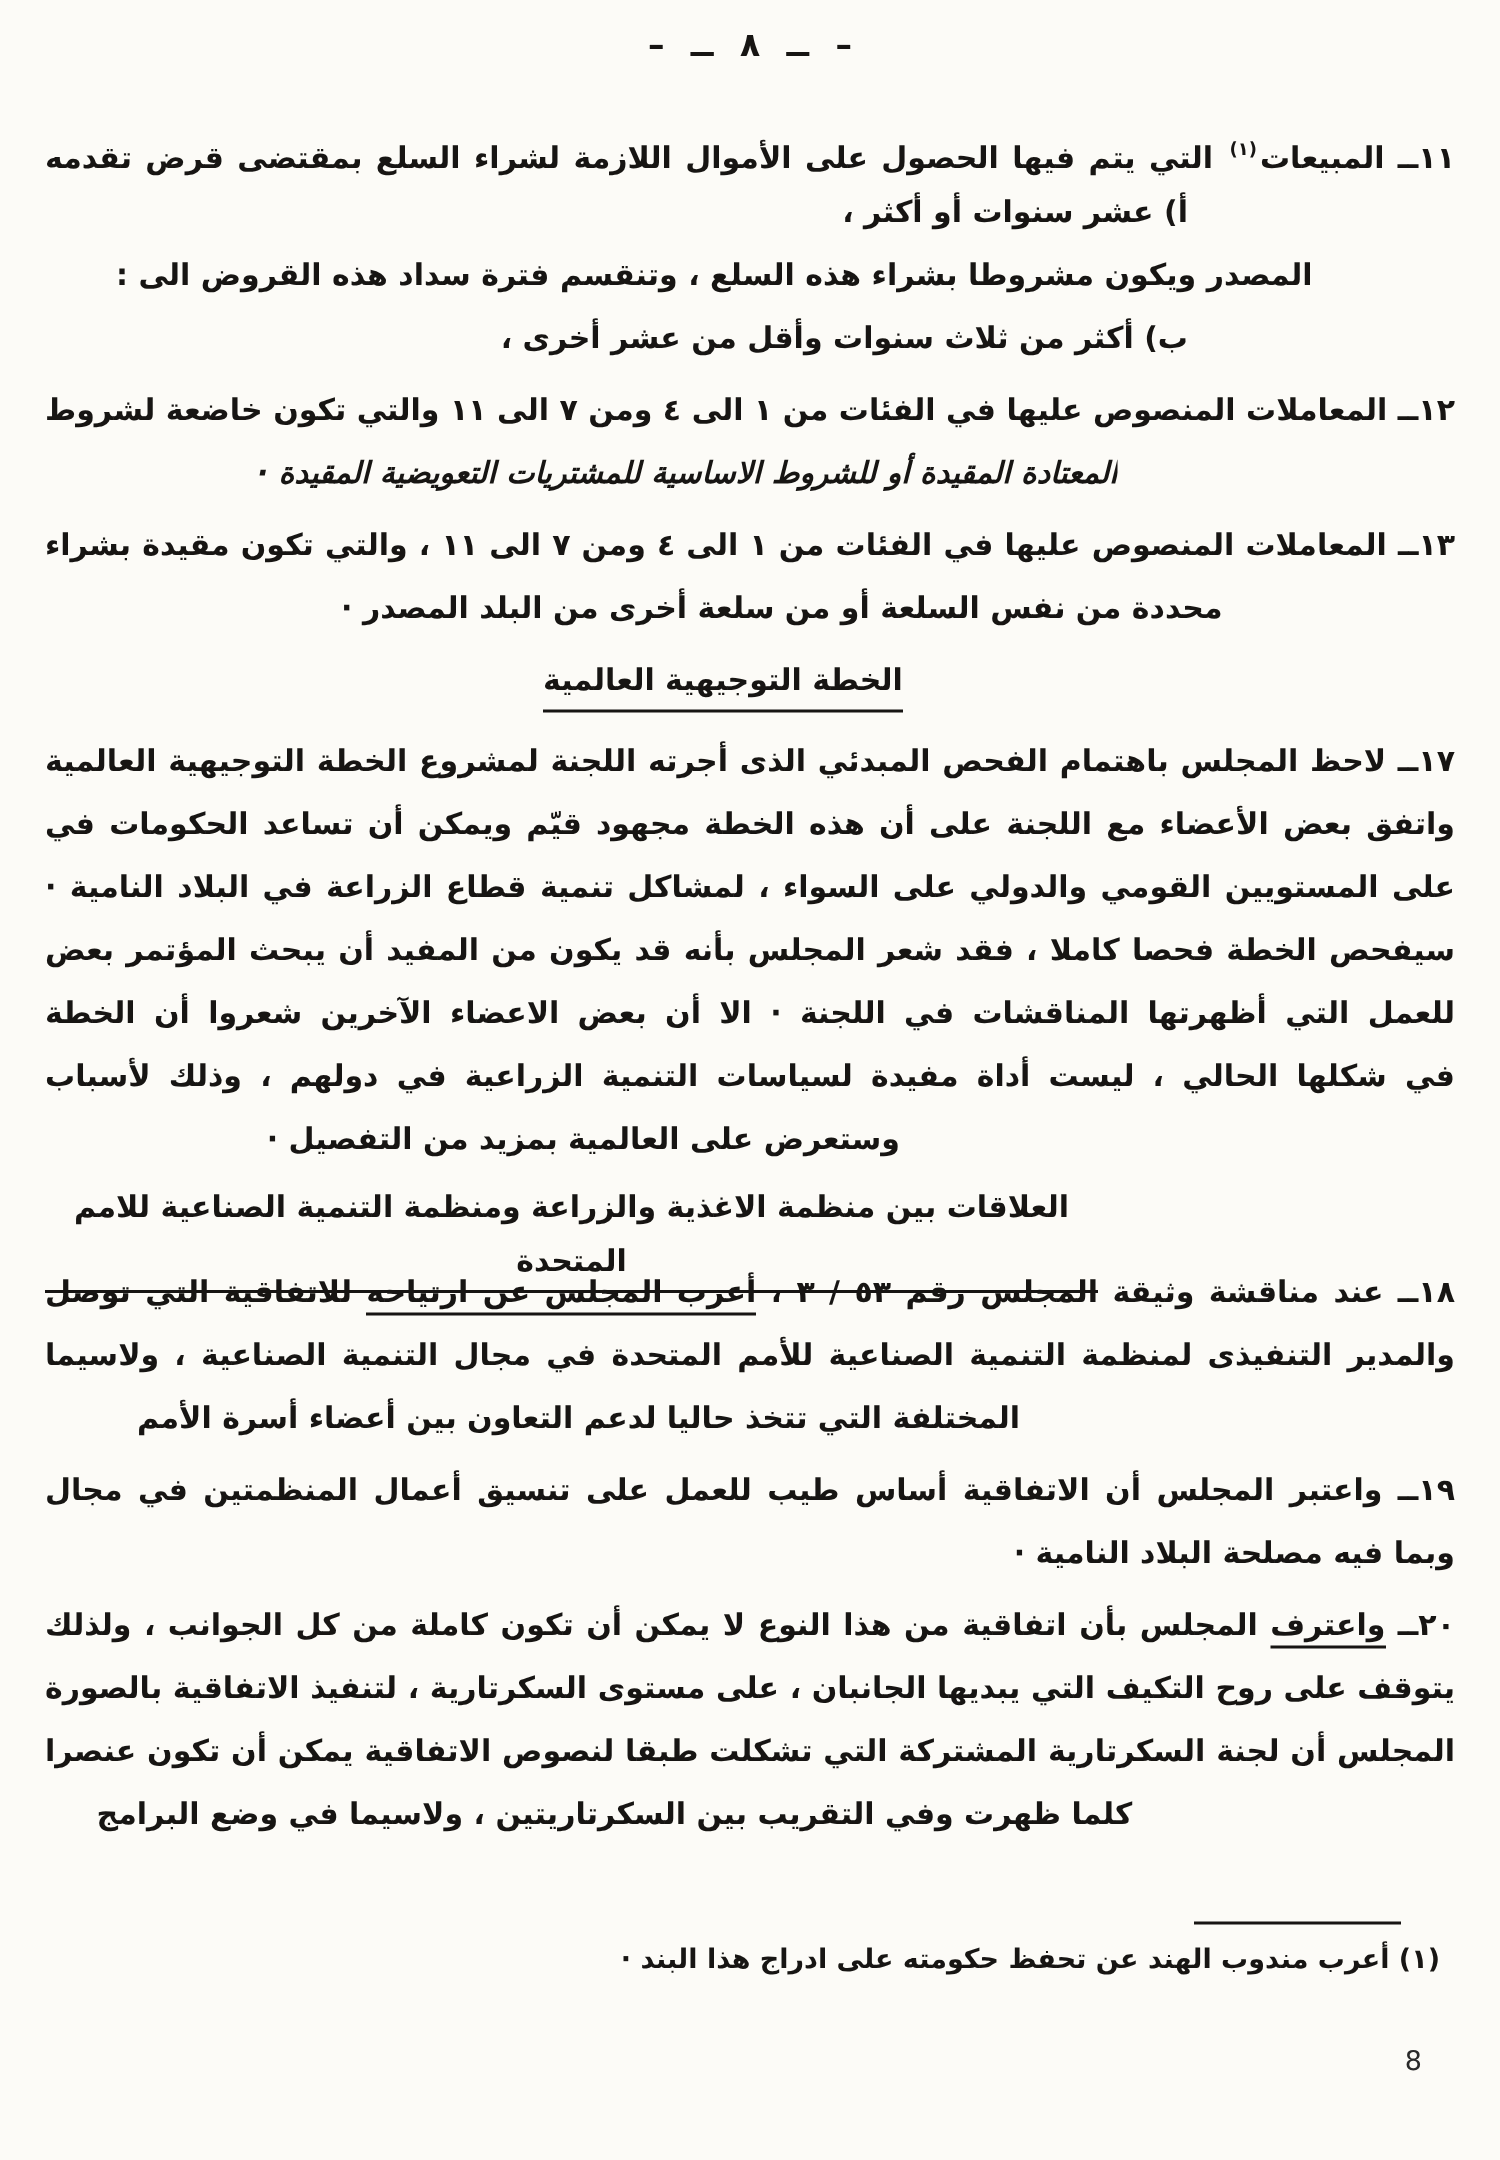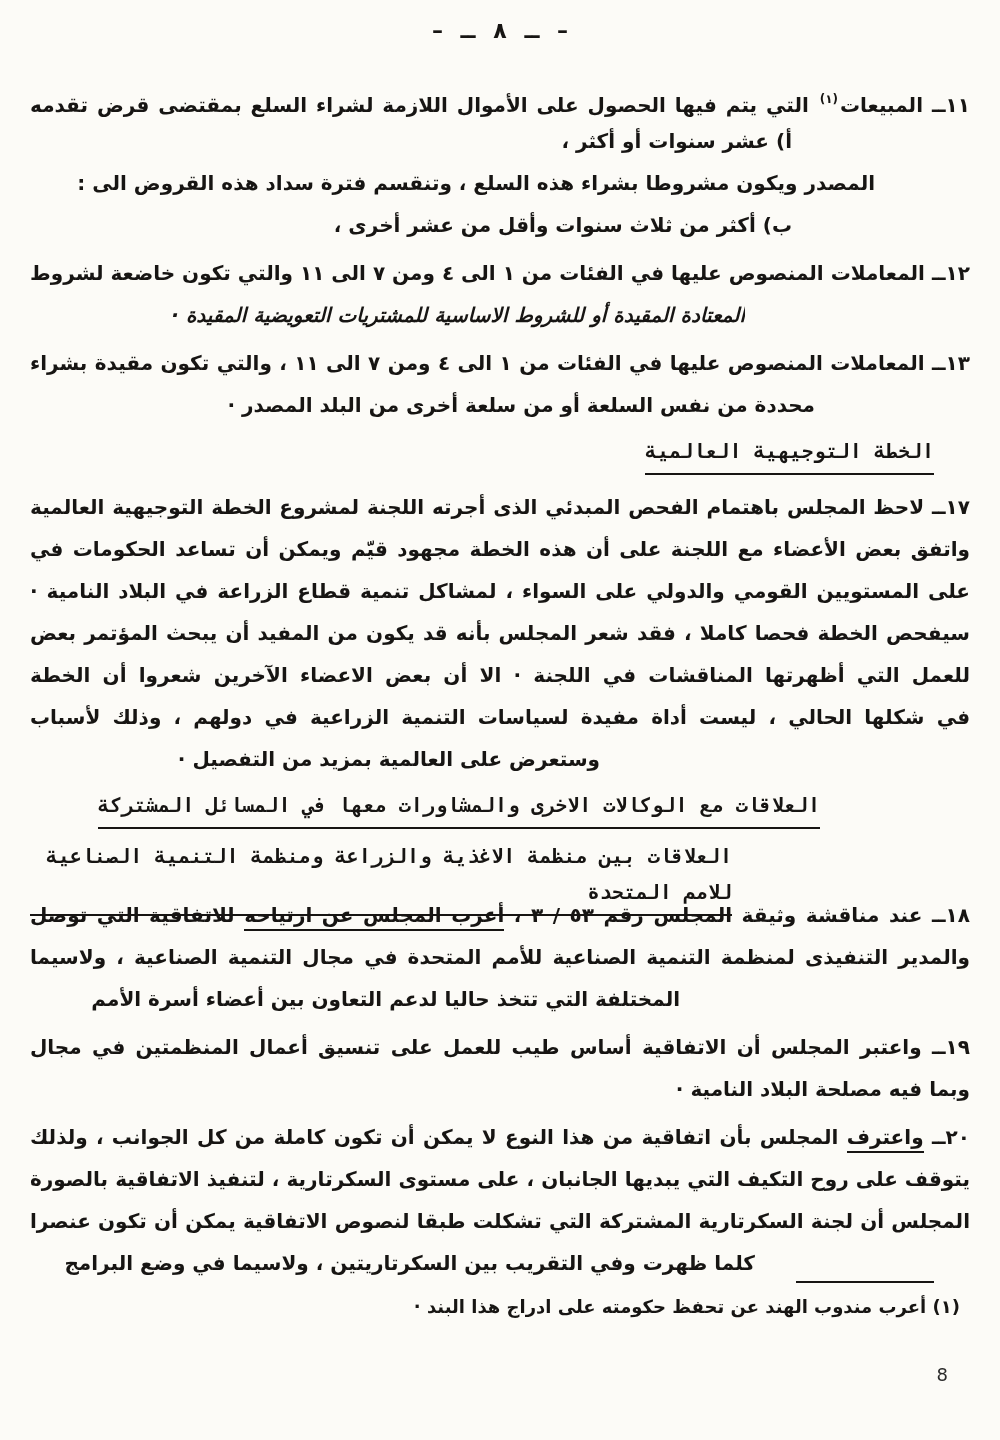--- a/index.html
+++ b/index.html
@@ -26,21 +26,21 @@
   .jline{text-align:justify;text-align-last:justify;text-justify:inter-word;}
   .short{text-align:right;}
   .ind-a{margin-right:95px;}
   .ind-items{margin-right:178px;}
   .ind-b{margin-right:225px;font-style:italic;}
   .ind-c{margin-right:155px;}
   .ind-d{margin-right:370px;}
   .ind-e{margin-right:290px;}
   .ind-f{}
   .ind-g{margin-right:215px;}
-  .heading{margin:4px 0 6px 0;height:48px;line-height:42px;text-align:right;font-family:Liberation Mono, monospace;}
+  .heading{margin:4px 0 6px 0;height:48px;line-height:42px;text-align:center;}
   .h-text{display:inline-block;line-height:36px;border-bottom:2px solid #171513;padding-bottom:2px;}
   .h-plan{padding-right:36px;}
   .h-rel{padding-right:150px;}
   .h-org{padding-right:238px;}
   .u{border-bottom:2px solid #171513;padding-bottom:2px;}
   .fn-ref{font-size:12px;vertical-align:9px;padding:0 2px;}
   .footnote{
     position:absolute;top:1281px;right:0;left:0;
     padding-right:40px;text-align:right;font-size:18px;
   }
@@ -82,23 +82,20 @@
   <div class="para">
     <div class="line jline">١٧ــ لاحظ المجلس باهتمام الفحص المبدئي الذى أجرته اللجنة لمشروع الخطة التوجيهية العالمية للتنمية الزراعية ·</div>
     <div class="line jline">واتفق بعض الأعضاء مع اللجنة على أن هذه الخطة مجهود قيّم ويمكن أن تساعد الحكومات في احسان التفهــــــم ،</div>
     <div class="line jline">على المستويين القومي والدولي على السواء ، لمشاكل تنمية قطاع الزراعة في البلاد النامية ·  ولما كان المؤتمــــــر</div>
     <div class="line jline">سيفحص الخطة فحصا كاملا ، فقد شعر المجلس بأنه قد يكون من المفيد أن يبحث المؤتمر بعض الخطوط المحتملـــة</div>
     <div class="line jline">للعمل التي أظهرتها المناقشات في اللجنة ·  الا أن بعض الاعضاء الآخرين شعروا أن الخطة التوجيهية العالمية ،</div>
     <div class="line jline">في شكلها الحالي ، ليست أداة مفيدة لسياسات التنمية الزراعية في دولهم ، وذلك لأسباب عرضت مرارا من قبــــــل ،</div>
     <div class="line short ind-d">وستعرض على العالمية بمزيد من التفصيل ·</div>
   </div>
 
-  <div class="heading h-rel">
-    <span class="h-text">العلاقات مع الوكالات الاخرى والمشاورات معها في المسائل المشتركة</span>
-  </div>
 
   <div class="heading h-org">
     <span class="h-text">العلاقات بين منظمة الاغذية والزراعة ومنظمة التنمية الصناعية للامم المتحدة</span>
   </div>
 
   <div class="para">
     <div class="line jline"><span>١٨ــ عند مناقشة وثيقة المجلس رقم  ٥٣ / ٣ ،</span> <span class="u">أعرب المجلس عن ارتياحه</span> <span>للاتفاقية التي توصل اليها المدير العام للمنظمة</span></div>
     <div class="line jline">والمدير التنفيذى لمنظمة التنمية الصناعية للأمم المتحدة في مجال التنمية الصناعية ، ولاسيما في سياق الجهــــــود</div>
     <div class="line short ind-e">المختلفة التي تتخذ حاليا لدعم التعاون بين أعضاء أسرة الأمم المتحدة ·</div>
   </div>

